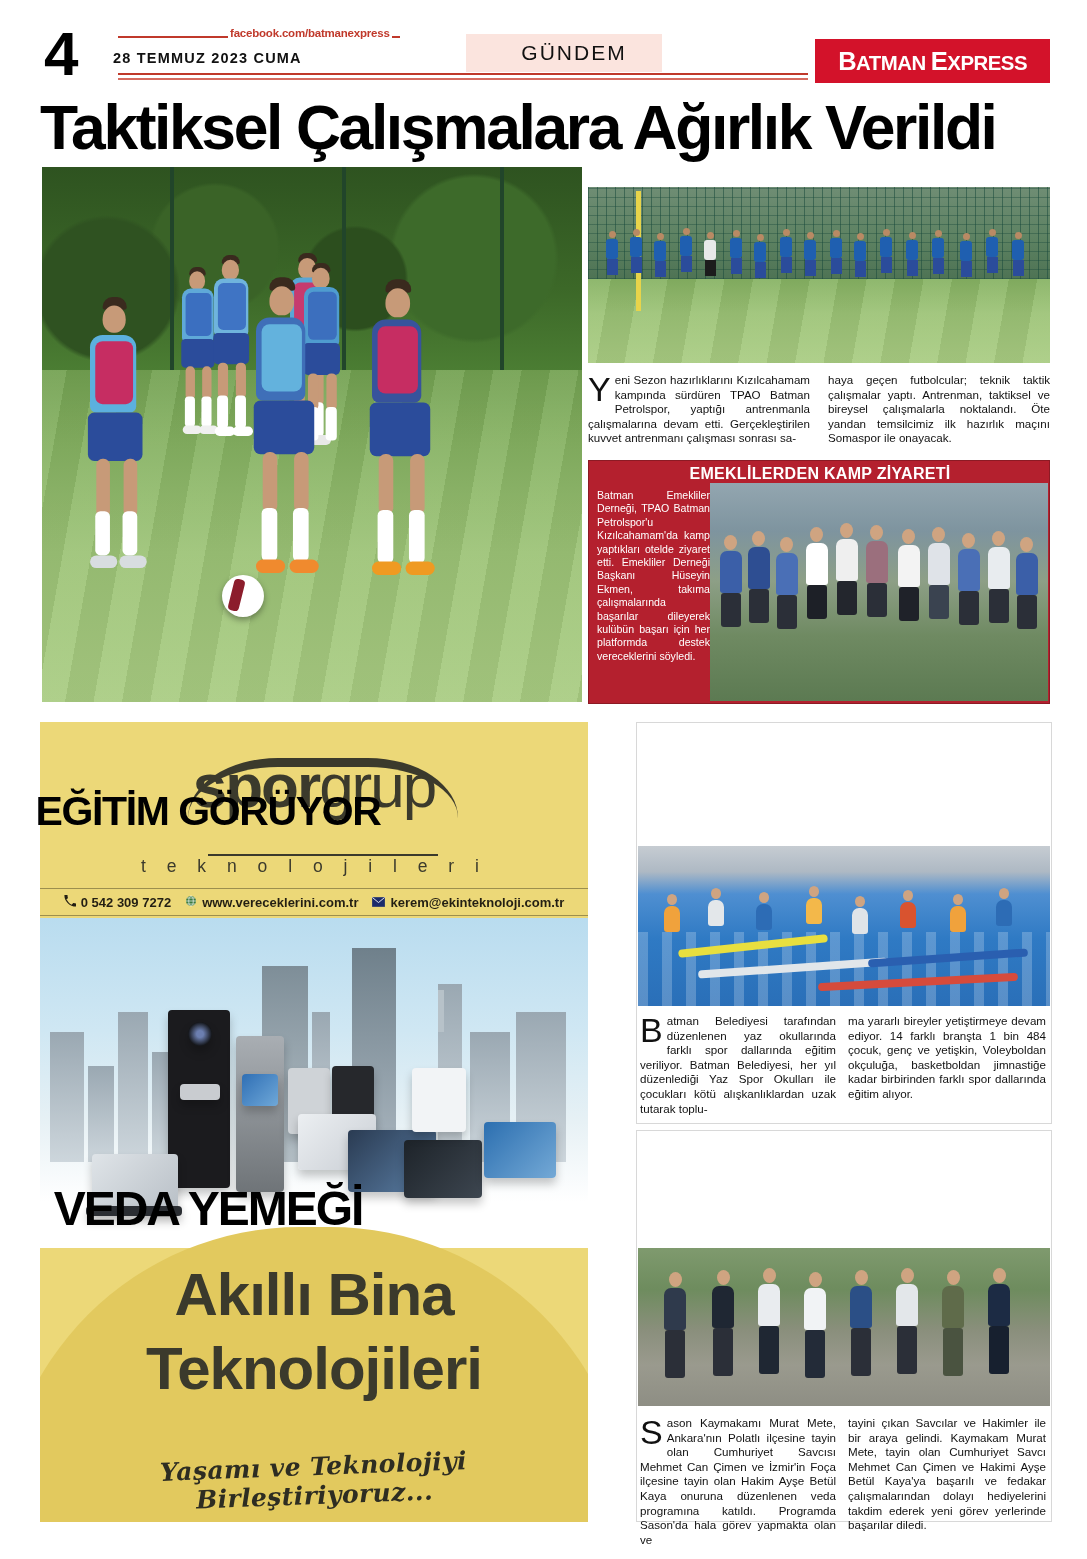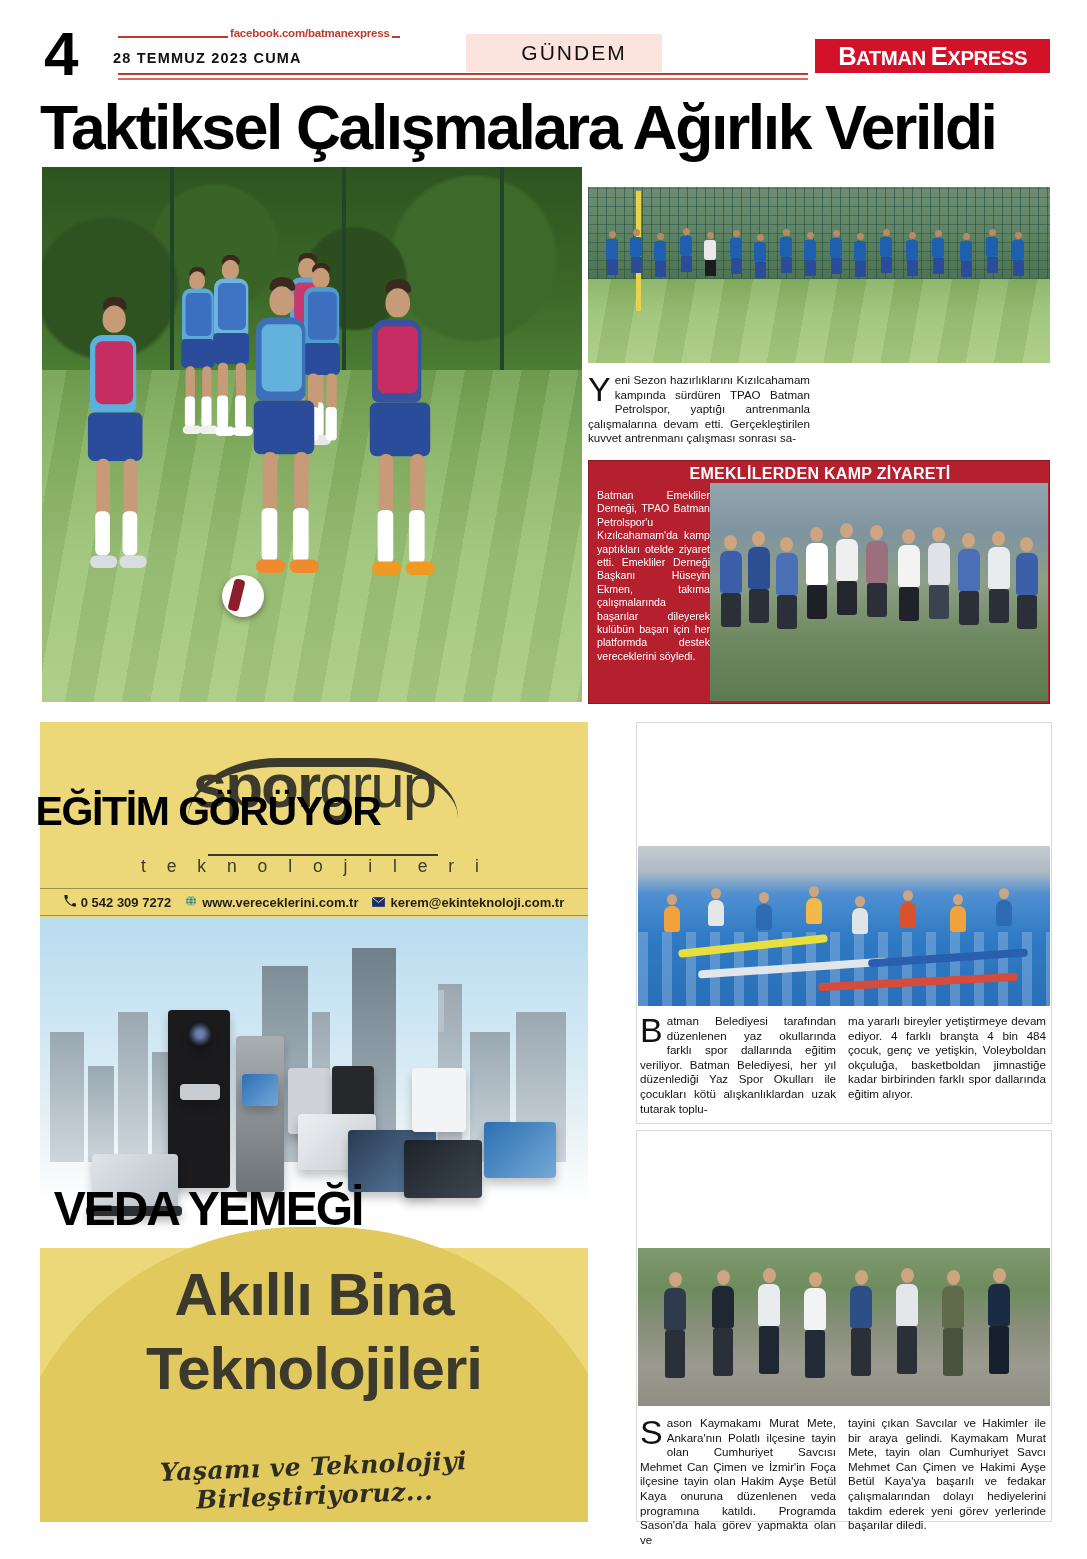--- a/index.html
+++ b/index.html
@@ -35,21 +35,21 @@
   .rule-a { position:absolute; left:118px; top:73px; width:690px; height:2px; background:#c0392b; }
   .rule-b { position:absolute; left:118px; top:78px; width:690px; height:1.5px; background:#d56b60; }
   .gundem-box {
     position:absolute; left:466px; top:34px; width:196px; height:38px;
     background:#fbe4de; display:flex; align-items:center; justify-content:center;
   }
   .gundem-box span {
     font-size:21px; font-weight:500; letter-spacing:2px; color:#111;margin-left:20px;
   }
   .brand {
-    position:absolute; right:37px; top:39px; width:235px; height:34px;
+    position:absolute; right:37px; top:39px; width:235px; height:44px;
     background:#d3122a; display:flex; align-items:center; justify-content:center;
     overflow:hidden;
   }
   .brand span {
     color:#fff; font-weight:bold; font-size:25px; letter-spacing:-0.5px;
     font-family:"Liberation Sans", sans-serif; white-space:nowrap;
     transform: scaleX(1.02);
   }
   .brand .sm { font-size:20px; }
 
@@ -451,20 +451,21 @@
           <i></i>
           <u></u>
         </div>
     </div>
   </div>
 
   <div class="art1">
     <div class="col c1">
       <span class="dropcap">Y</span><span>eni Sezon hazırlıklarını Kızılcahamam kampında sürdüren TPAO Batman Petrolspor, yaptığı antrenmanla çalışmalarına devam etti. Gerçekleştirilen kuvvet antrenmanı çalışması sonrası sa-</span>
     </div>
+    <div class="col c2">haya geçen futbolcular; teknik taktik çalışmalar yaptı. Antrenman, taktiksel ve bireysel çalışmalarla noktalandı. Öte yandan temsilcimiz ilk hazırlık maçını Somaspor ile onayacak.</div>
   </div>
 
   <div class="emekli-box">
     <div class="emekli-title">EMEKLİLERDEN KAMP ZİYARETİ</div>
     <div class="emekli-text">Batman Emekliler Derneği, TPAO Batman Petrolspor'u Kızılcahamam'da kamp yaptıkları otelde ziyaret etti. Emekliler Derneği Başkanı Hüseyin Ekmen, takıma çalışmalarında başarılar dileyerek kulübün başarı için her platformda destek vereceklerini söyledi.</div>
   </div>
   <div class="photo photo-emekli">
     <div class="hotel"></div>
     <div class="fig" style="left:10px; top:52px;">
         <div class="h" style="left:4px;"></div>
@@ -633,21 +634,21 @@
       </div>
     <div class="fig" style="left:358px; top:42px;">
         <div class="h" style="left:3px; width:10px; height:11px;"></div>
         <div class="b" style="left:0; top:12px; width:16px; height:26px; background:#2d6cb5;"></div>
       </div>
   </div>
   <div class="art-cols art2-cols">
     <div class="col ca">
       <span class="dropcap">B</span><span>atman Belediyesi tarafından düzenlenen yaz okullarında farklı spor dallarında eğitim veriliyor. Batman Belediyesi, her yıl düzenlediği Yaz Spor Okulları ile çocukları kötü alışkanlıklardan uzak tutarak toplu-</span>
     </div>
-    <div class="col cb">ma yararlı bireyler yetiştirmeye devam ediyor. 4 farklı branşta 4 bin 484 çocuk, genç ve yetişkin, Voleyboldan okçuluğa, basketboldan jimnastiğe kadar birbirinden farklı spor dallarında eğitim alıyor.</div>
+    <div class="col cb">ma yararlı bireyler yetiştirmeye devam ediyor. 14 farklı branşta 1 bin 484 çocuk, genç ve yetişkin, Voleyboldan okçuluğa, basketboldan jimnastiğe kadar birbirinden farklı spor dallarında eğitim alıyor.</div>
   </div>
 
   <div class="art-box art3-box"></div>
   <div class="art-head h3b">VEDA YEMEĞİ</div>
   <div class="photo photo-veda">
     <div class="outdoor"></div>
     <div class="fig" style="left:26px; top:24px;">
         <div class="h" style="left:5px;"></div>
         <div class="b" style="left:0; top:16px; background:#2f3a4c;"></div>
         <div class="l" style="left:1px; top:58px; height:48px;"></div>

